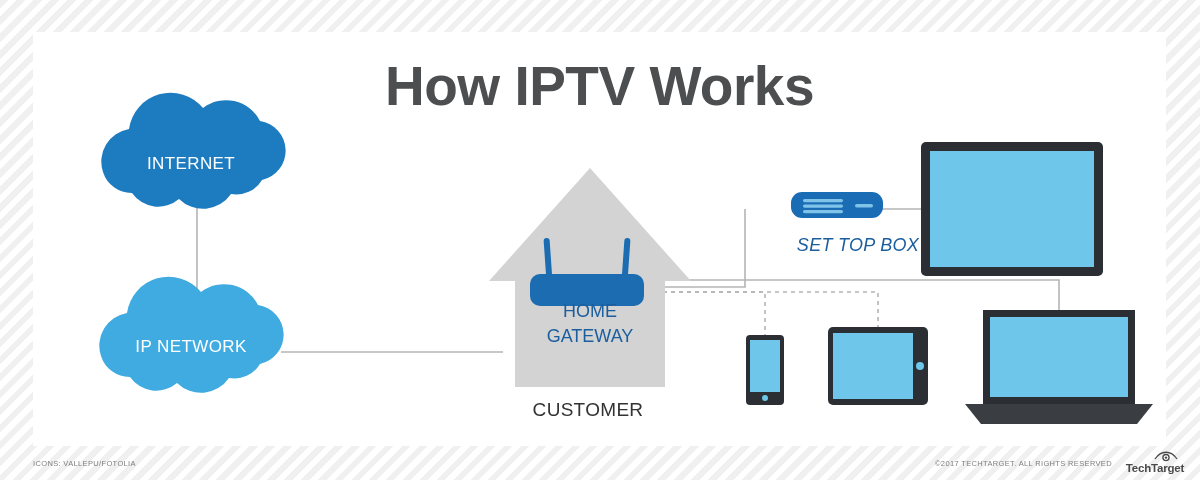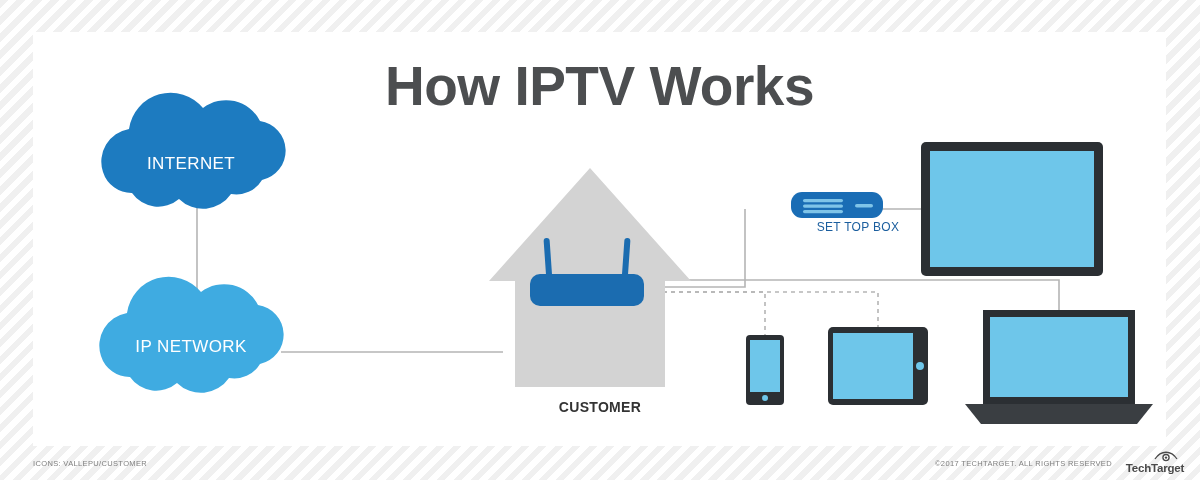--- a/index.html
+++ b/index.html
@@ -64,26 +64,26 @@
   }
   .lbl-ipnetwork {
     left: 73px; top: 305px; width: 170px;
     color: #ffffff; font-size: 17px; letter-spacing: 0.4px;
   }
   .lbl-gateway {
     left: 462px; top: 267px; width: 190px;
     color: #1b5e9e; font-size: 18px; line-height: 25px;
   }
   .lbl-customer {
-    left: 472px; top: 367px; width: 190px;
-    color: #333333; font-size: 14px; letter-spacing: 0.3px; font-weight: bold;
+    left: 460px; top: 367px; width: 190px;
+    color: #333333; font-size: 19px; letter-spacing: 0.3px;
   }
   .lbl-stb {
-    left: 710px; top: 188px; width: 230px;
-    color: #1b5e9e; font-size: 12px; letter-spacing: 0.3px;
+    left: 710px; top: 203px; width: 230px;
+    color: #1b5e9e; font-size: 18px; letter-spacing: 0.3px; font-style: italic;
   }
 
   
   .footer-left {
     position: absolute;
     left: 33px;
     top: 459px;
     font-size: 7.5px;
     color: #808080;
     letter-spacing: 0.35px;
@@ -214,26 +214,30 @@
 
       <g>
         <rect x="950" y="278" width="152" height="94" fill="#2b2f33"></rect>
         <rect x="957" y="285" width="138" height="80" fill="#6ec6ea"></rect>
         <path d="M 932 372 L 1120 372 L 1104 392 L 948 392 Z" fill="#3a3e42"></path>
       </g>
     </svg>
 
     <div class="lbl lbl-ipnetwork">IP NETWORK</div>
     <div class="lbl lbl-internet">INTERNET</div>
+    <div class="lbl lbl-gateway">
+      <div>HOME</div>
+      <div>GATEWAY</div>
+    </div>
     <div class="lbl lbl-customer">CUSTOMER</div>
     <div class="lbl lbl-stb">SET TOP BOX</div>
 
   </div>
 
-  <div class="footer-left">ICONS: VALLEPU/CUSTOMER</div>
+  <div class="footer-left">ICONS: VALLEPU/FOTOLIA</div>
   <div class="footer-right">©2017 TECHTARGET. ALL RIGHTS RESERVED</div>
   <div class="footer-logo">
     <svg class="footer-logo-eye" viewBox="0 0 24 13">
       <path d="M 1 9 C 7 0 17 0 23 9" fill="none" stroke="#4a4a4a" stroke-width="1.3"></path>
       <circle cx="12" cy="7.6" r="3.1" fill="none" stroke="#4a4a4a" stroke-width="1.3"></circle>
       <circle cx="12" cy="7.6" r="1.2" fill="#4a4a4a"></circle>
     </svg>
     <div class="footer-logo-text">TechTarget</div>
   </div>
 </div>

